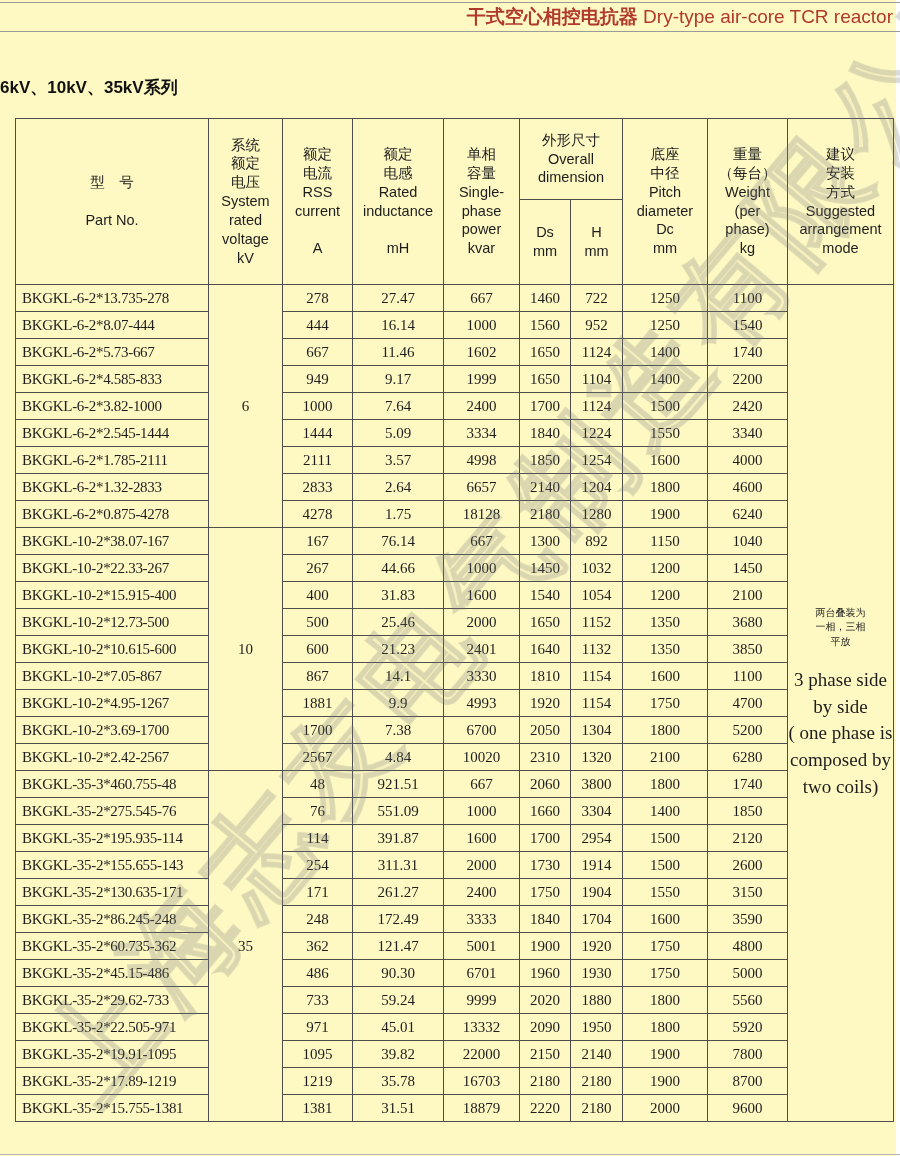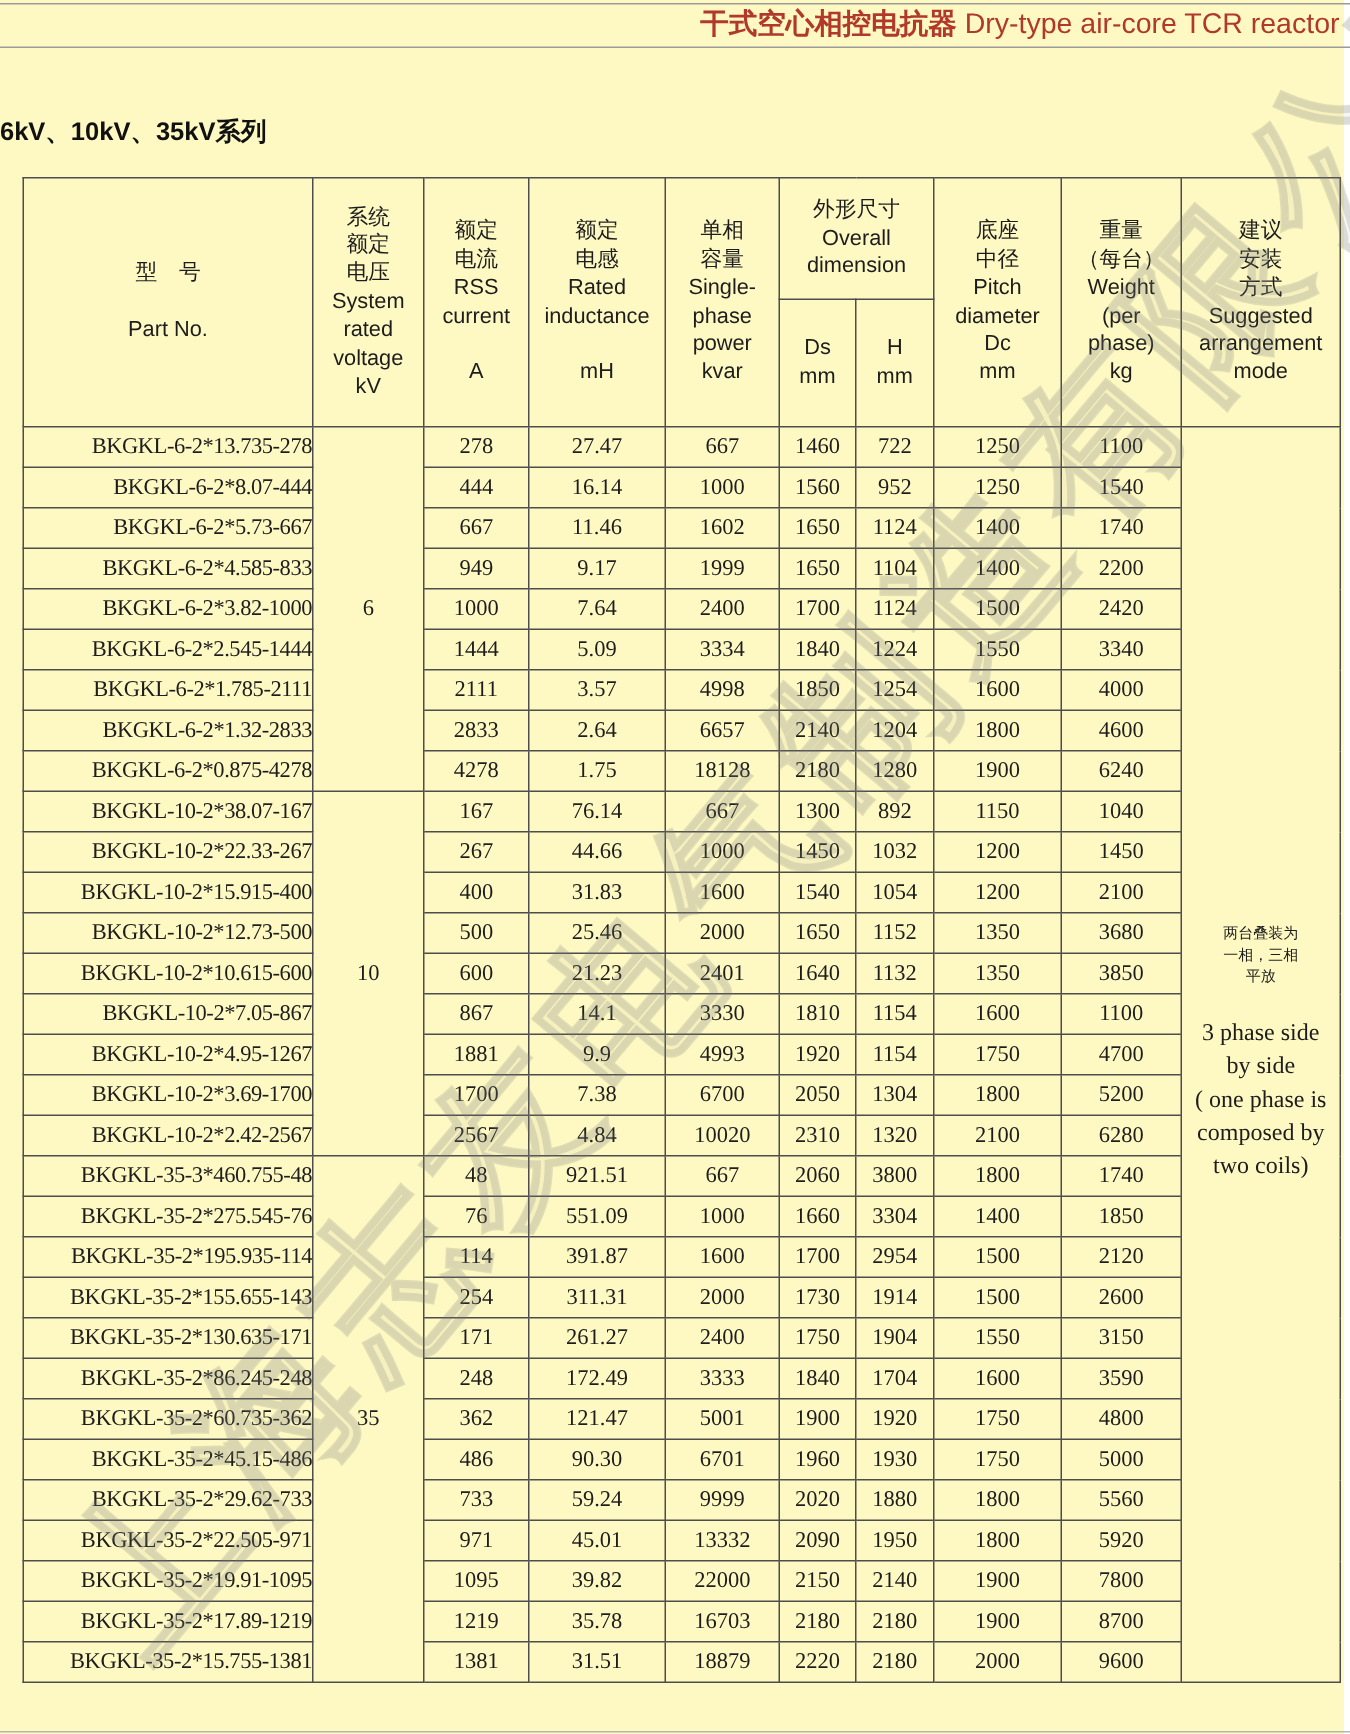--- a/index.html
+++ b/index.html
@@ -30,28 +30,28 @@
   .spec-table{position:absolute;left:15px;top:118px;border-collapse:collapse;
               table-layout:fixed;width:878px;background:transparent;z-index:2;}
   .spec-table td,.spec-table th{border:1px solid #4d4d4d;text-align:center;
               vertical-align:middle;padding:0;overflow:hidden;}
   .spec-table th{font-weight:400;font-size:14.5px;line-height:1.3;
               white-space:pre-line;font-family:"Liberation Sans",sans-serif;}
   .hrow1 th{height:80px;}
   .hrow2 th{height:84px;}
   .spec-table tbody td{height:26px;font-family:"Liberation Serif",serif;
               font-size:15px;}
-  td.c-part{text-align:right;padding-left:6px;
+  td.c-part{text-align:left;padding-left:6px;
             font-family:"Liberation Mono",monospace;font-size:13px;
             letter-spacing:-0.3px;white-space:nowrap;}
   td.c-volt{font-size:15px;}
   td.c-note{vertical-align:middle;}
   .note-zh{font-family:"Liberation Sans",sans-serif;font-size:10px;
            line-height:1.45;white-space:pre-line;}
-  .note-en{font-family:"Liberation Serif",serif;font-size:16px;
+  .note-en{font-family:"Liberation Serif",serif;font-size:19px;
            line-height:1.4;white-space:pre-line;margin-top:18px;}
 </style>
 </head>
 <body>
 
 <div class="page">
 
   <div class="rule rule-top"></div>
 
   <div class="doc-title" style="color:#b0392b;">

